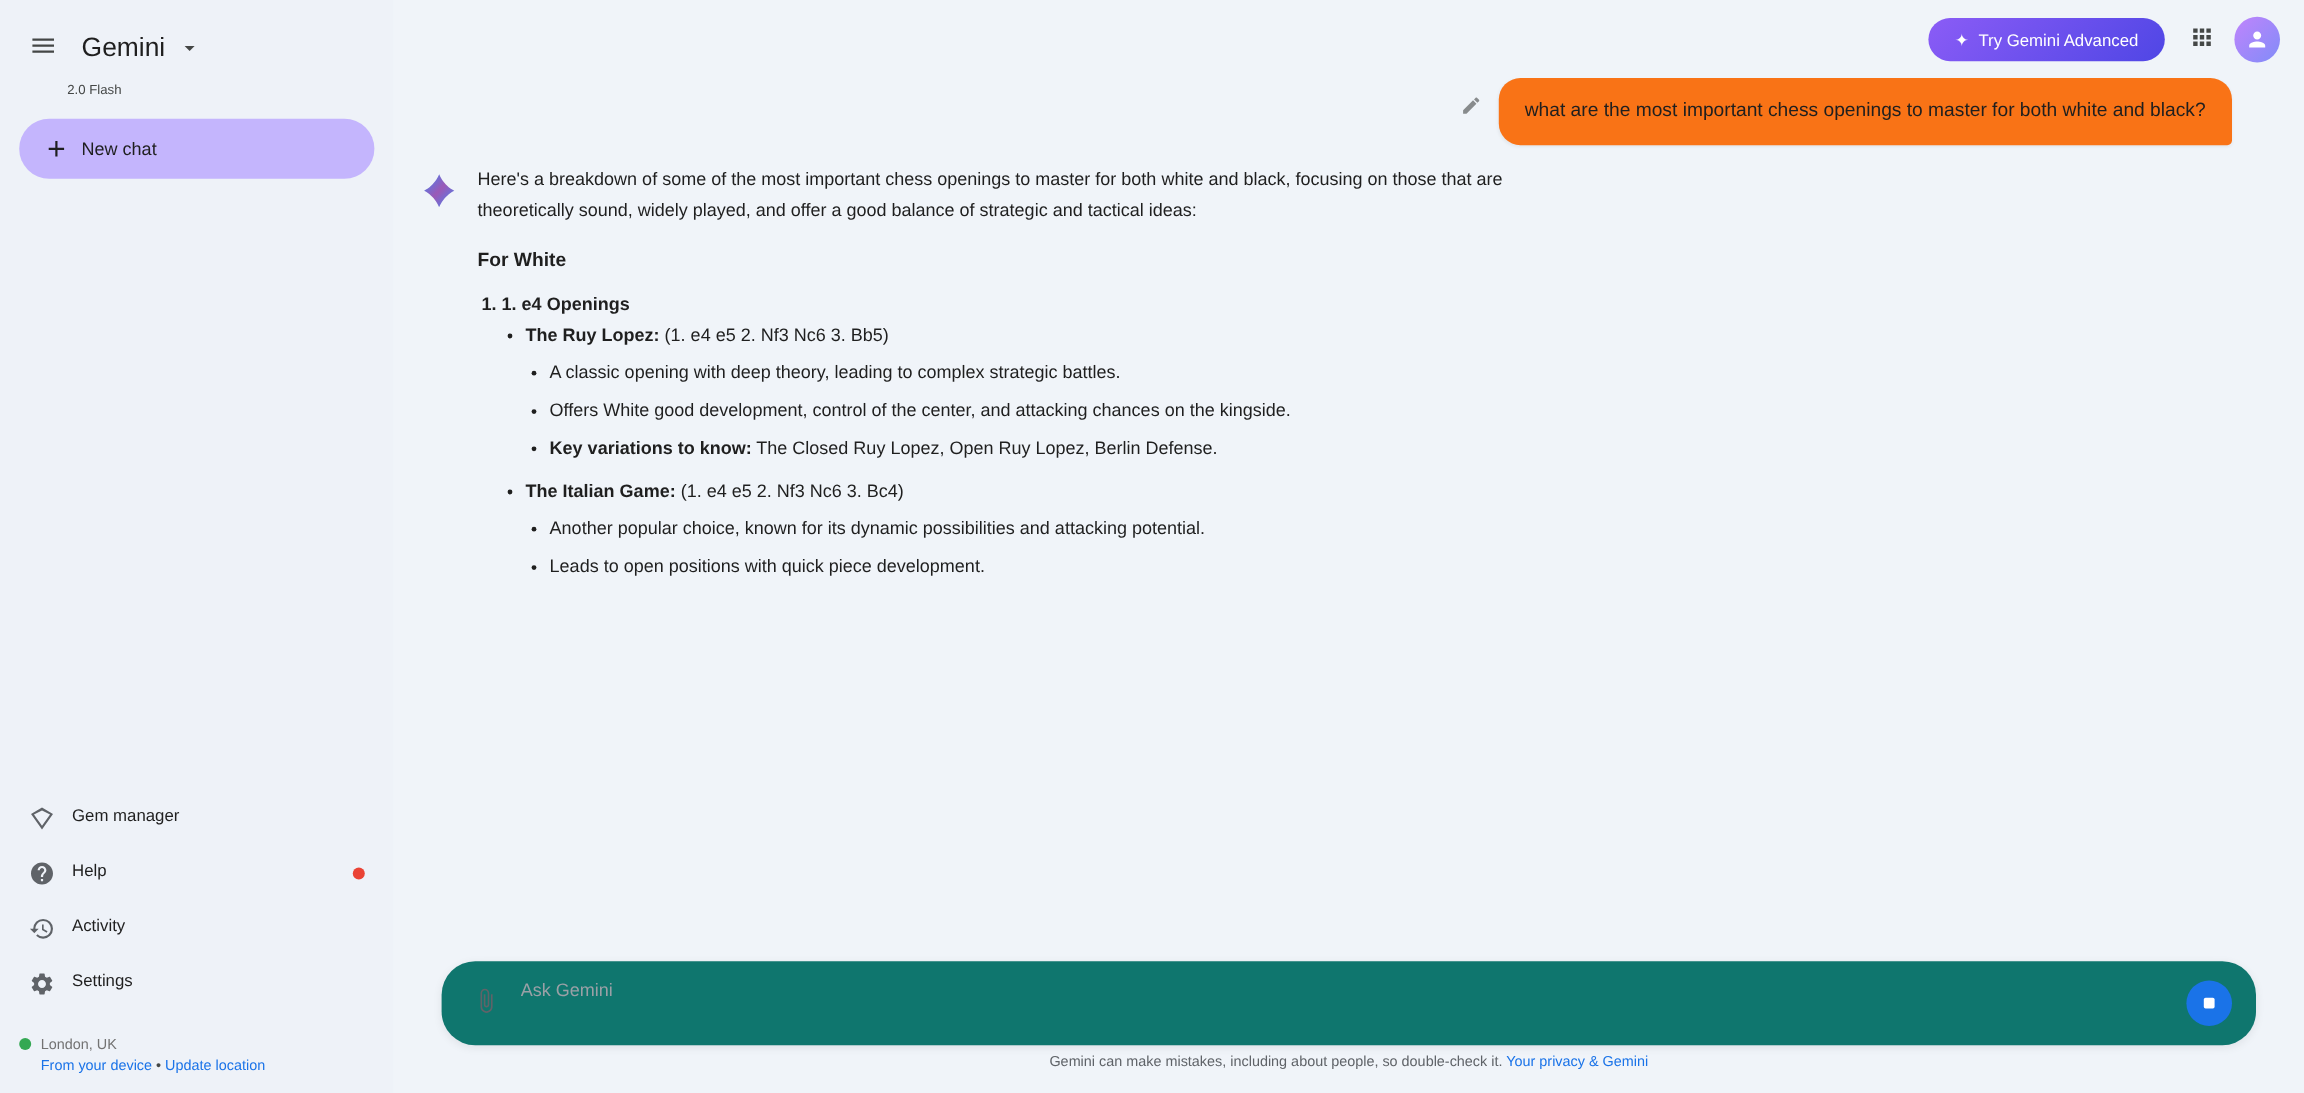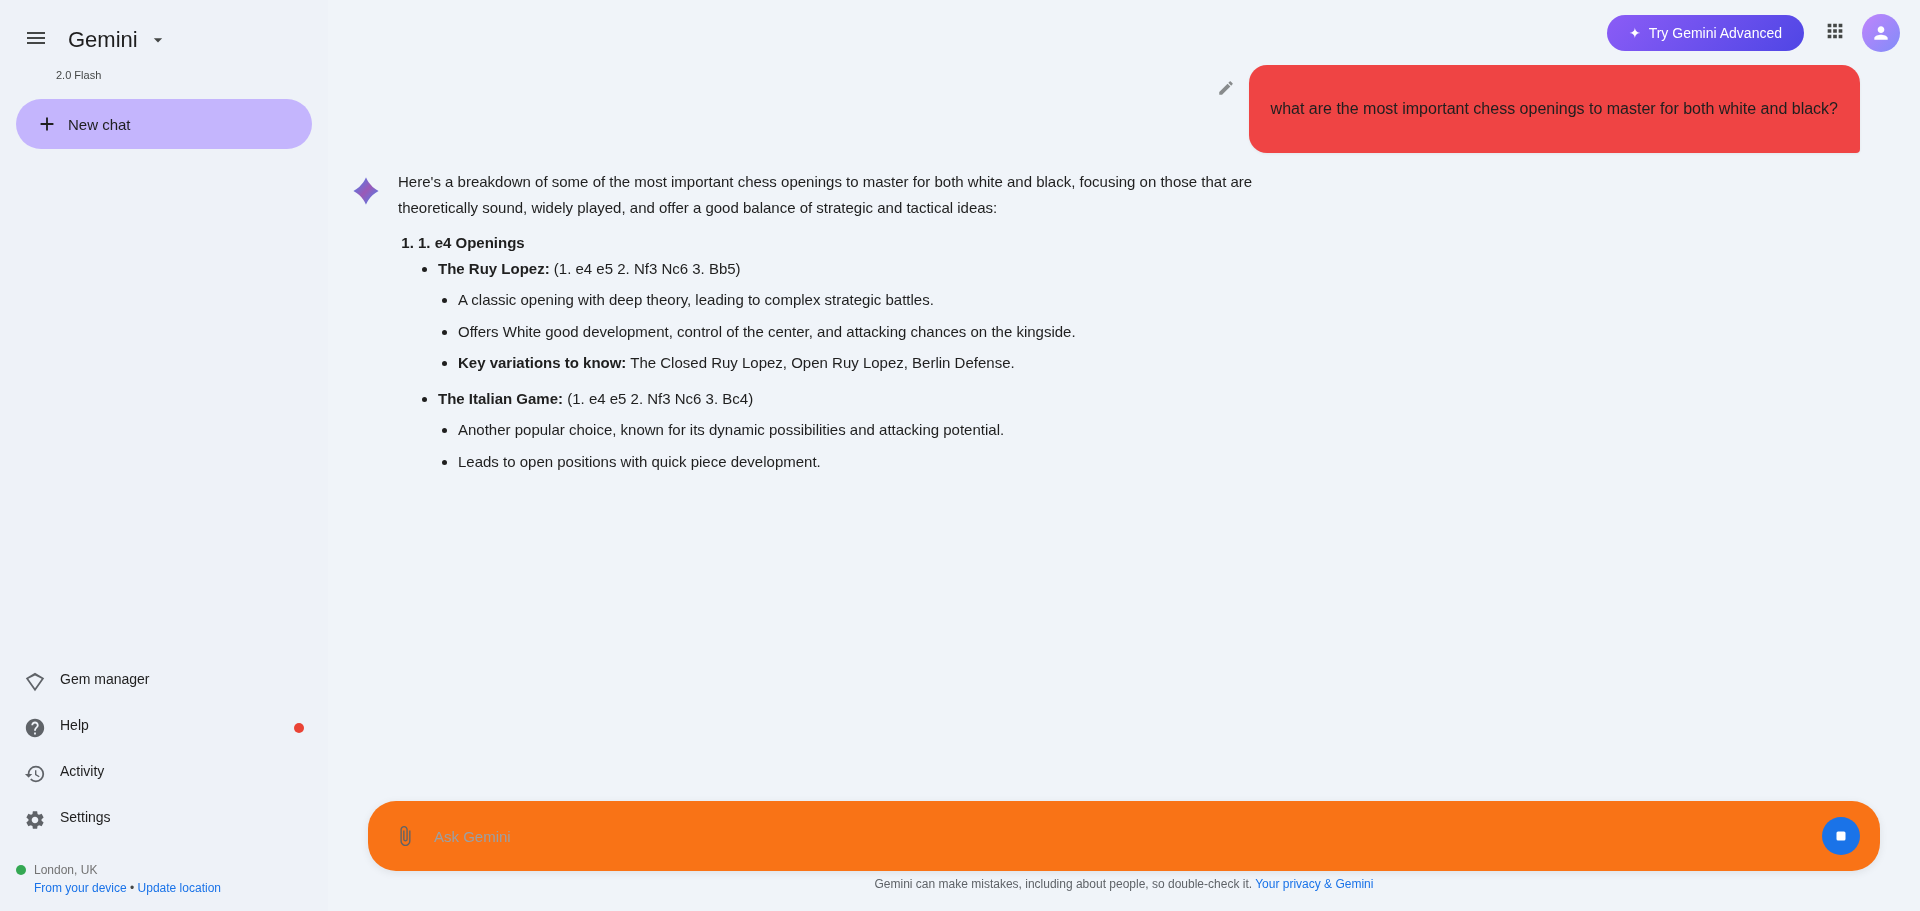--- a/index.html
+++ b/index.html
@@ -282,23 +282,23 @@
       padding: 6px;
       border-radius: 50%;
       display: flex;
       align-items: center;
       justify-content: center;
       opacity: 0.6;
       margin-top: 8px;
     }
 
     .user-message {
-      background: #ef4444;
+      background: #f97316;
       border-radius: 18px 18px 4px 18px;
-      padding: 32px 22px;
+      padding: 16px 22px;
       font-size: 16px;
       color: #1f1f1f;
       line-height: 1.5;
       max-width: 700px;
       box-shadow: 0 1px 3px rgba(0,0,0,0.06);
     }
 
     .ai-message-wrapper {
       display: flex;
       align-items: flex-start;
@@ -365,25 +365,25 @@
     .ai-message .bold {
       font-weight: 700;
     }
 
     
     .input-area {
       padding: 12px 40px 8px;
     }
 
     .input-wrapper {
-      background: #f97316;
+      background: #0f766e;
       border-radius: 28px;
       padding: 16px 20px;
       display: flex;
-      align-items: center;
+      align-items: flex-start;
       gap: 12px;
       box-shadow: 0 2px 8px rgba(0,0,0,0.08);
     }
 
     .attach-btn {
       background: none;
       border: none;
       cursor: pointer;
       padding: 6px;
       border-radius: 50%;
@@ -564,20 +564,21 @@
               <stop offset="50%" style="stop-color:#9b59b6"></stop>
               <stop offset="100%" style="stop-color:#4285f4"></stop>
             </linearGradient>
           </defs>
           <path d="M14 2 C14 2 11 10 3 14 C11 18 14 26 14 26 C14 26 17 18 25 14 C17 10 14 2 14 2Z" fill="url(#gemGrad1)"></path>
         </svg>
       </div>
       <div class="ai-message">
         <p>Here's a breakdown of some of the most important chess openings to master for both white and black, focusing on those that are theoretically sound, widely played, and offer a good balance of strategic and tactical ideas:</p>
 
+        <div class="section-title">For White</div>
 
         <ol>
           <li>
             <span>1. e4 Openings</span>
             <ul>
 
               <li>
                 <span class="bold">The Ruy Lopez:</span>
                 <span> (1. e4 e5 2. Nf3 Nc6 3. Bb5)</span>
                 <ul style="margin-top:6px;">

